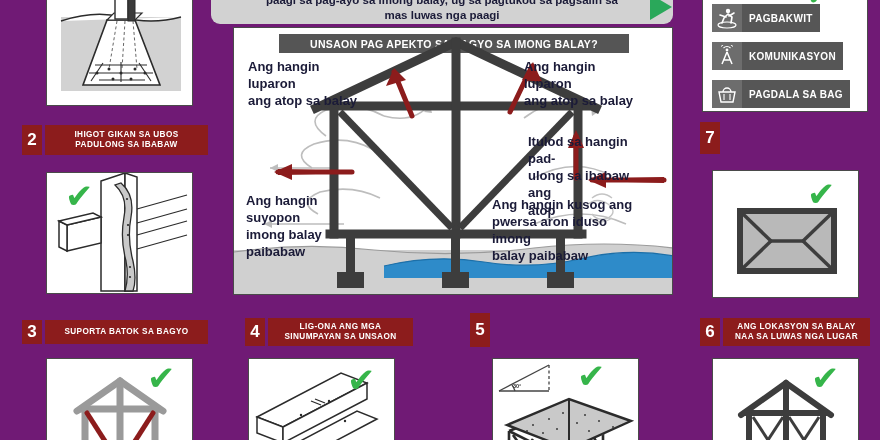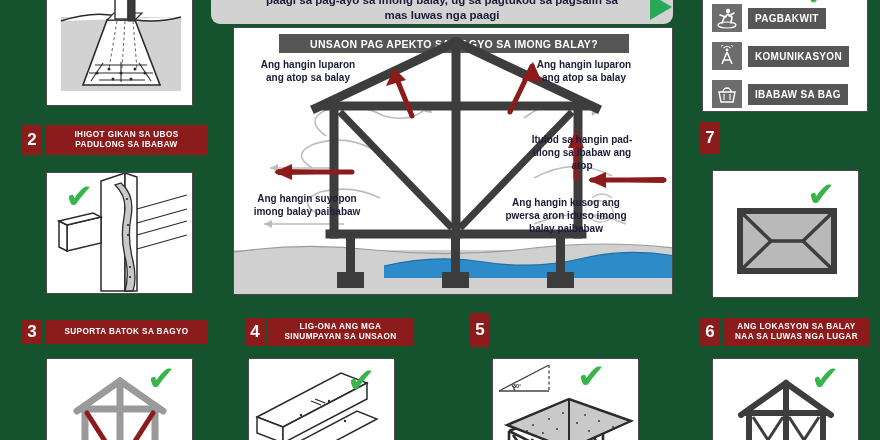--- a/index.html
+++ b/index.html
@@ -3,21 +3,21 @@
 <meta charset="utf-8">
 <style>
   * { box-sizing: border-box; }
   html, body {
     margin: 0; padding: 0;
     width: 880px; height: 440px;
     background: #ffffff;
     font-family: "Liberation Sans", sans-serif;
     overflow: hidden;
   }
-  #page { position: relative; width: 880px; height: 440px; background:#14532d;text-decoration:underline; }
+  #page { position: relative; width: 880px; height: 440px; background:#701a75;text-decoration:underline; }
 
   
   .panel-box {
     position: absolute;
     background: #fff;
     border: 1.5px solid #4a4a4a;
     overflow: hidden;
   }
   .hdr {
     position: absolute;
@@ -102,23 +102,23 @@
     color: #fff;
     font-weight: bold;
     font-size: 10.5px;
     letter-spacing: .3px;
     display: flex; align-items: center; justify-content: center;
   }
   .dlabel {
     position: absolute;
     color: #1b1b38;
     font-weight: bold;
-    font-size: 10px;
+    font-size: 13px;
     line-height: 1.32;
-    text-align: center;
+    text-align: left;
   }
 
   
   #badge-box {
     position: absolute;
     left: 702px; top: -34px;
     width: 166px; height: 146px;
     border: 1.5px solid #4a4a4a;
     background: #fff;
   }
@@ -133,24 +133,23 @@
     background: #6d6d6d;
     display: flex; align-items: center; justify-content: center;
     flex: 0 0 30px;
   }
   .badge .blabel {
     background: #565656;
     color: #fff;
     font-weight: bold;
     font-size: 10px;
     letter-spacing: .3px;
-    height: 21px;
+    height: 28px;
     display: flex; align-items: center;
     padding: 0 7px;
-    margin-left: 6px;
   }
   .badge-check {
     position: absolute;
     left: 806px; top: -20px;
     color: #36b54a;
     font-size: 30px; font-weight: bold; line-height: 1;
     font-family: "DejaVu Sans", sans-serif;
   }
   svg { display: block; }
 </style>
@@ -391,21 +390,21 @@
   </div>
 
   <div class="badge" style="left:712px; top:80px;">
     <div class="bicon">
       <svg width="24" height="22" viewBox="0 0 24 22">
         <path d="M4 9 L20 9 L18 19 L6 19 Z" fill="none" stroke="#fff" stroke-width="1.4"></path>
         <path d="M8 9 A4 4 0 0 1 16 9" fill="none" stroke="#fff" stroke-width="1.3"></path>
         <path d="M9 11 L9 17 M15 11 L15 17" stroke="#fff" stroke-width="1.1"></path>
       </svg>
     </div>
-    <div class="blabel">IBABAW SA BAG</div>
+    <div class="blabel">PAGDALA SA BAG</div>
   </div>
 
   <div id="diagram">
     <div id="diagram-title">UNSAON PAG APEKTO SA BAGYO SA IMONG BALAY?</div>
 
     <svg width="440" height="268" viewBox="0 0 440 268" style="position:absolute;left:0;top:0;">
 
       <rect x="0" y="222" width="440" height="46" fill="#d0d0d0"></rect>
       <path d="M0 224 Q70 214 140 222 Q220 230 300 220 Q370 212 440 220 L440 230 L0 230 Z" fill="#d0d0d0"></path>
       <path d="M0 224 Q70 214 140 222 Q220 230 300 220 Q370 212 440 220" fill="none" stroke="#9b9b9b" stroke-width="1.2"></path>

